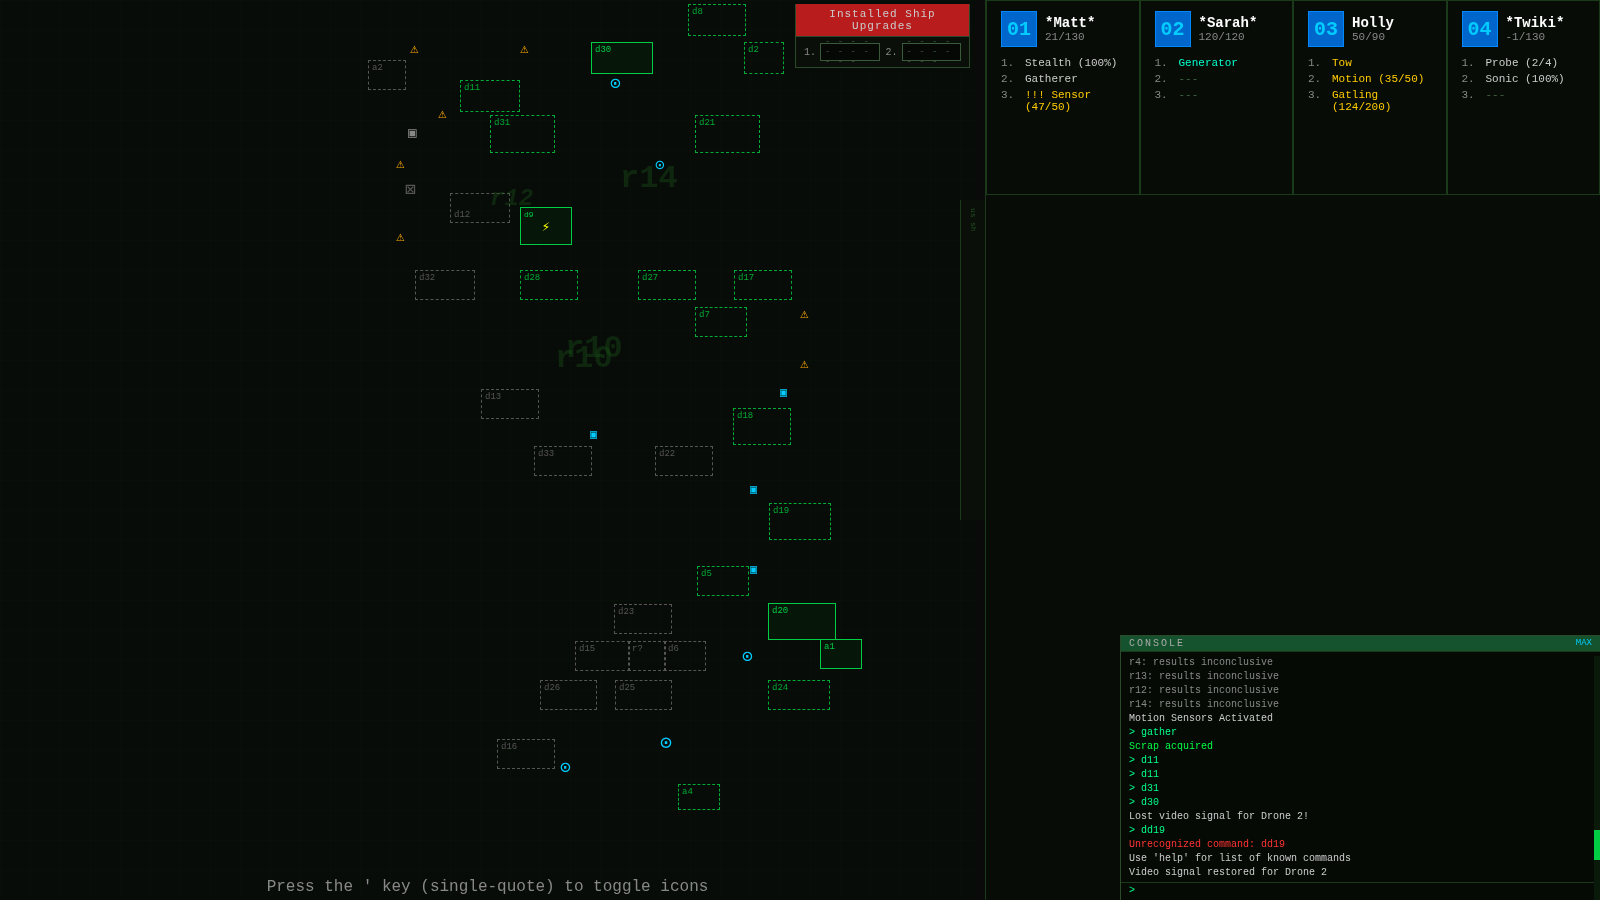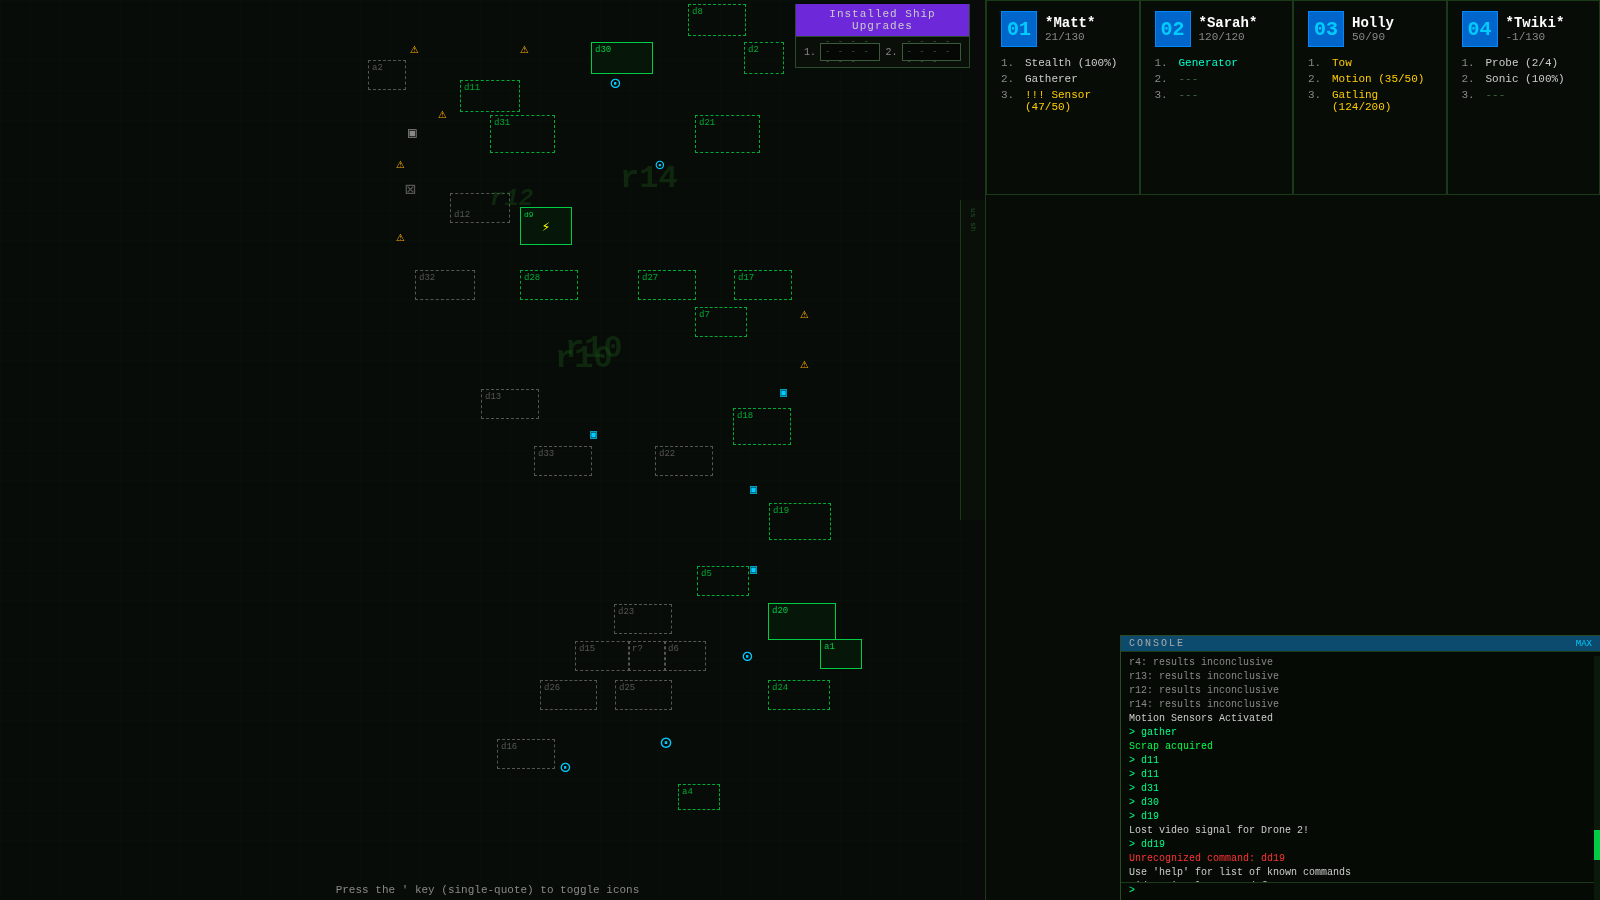--- a/index.html
+++ b/index.html
@@ -36,21 +36,21 @@
     #upgrades-panel {
       position: absolute;
       top: 0; left: 785px;
       width: 295px;
       background: #0a0f0a;
       border: 1px solid #2a4a2a;
       border-top: none;
     }
 
     .upgrades-title {
-      background: #6d28d9;
+      background: #b91c1c;
       color: #cccccc;
       text-align: center;
       font-size: 11px;
       padding: 4px 8px;
       letter-spacing: 1px;
       border-bottom: 1px solid #2a4a2a;
     }
 
     .upgrades-slots {
       display: flex;
@@ -191,24 +191,24 @@
       bottom: 0; right: 0;
       width: 480px;
       background: #050a05;
       border: 1px solid #2a4a2a;
       border-right: none;
       border-bottom: none;
     }
 
     .console-header {
       display: flex;
-      align-items: flex-end;
+      align-items: flex-start;
       justify-content: space-between;
       padding: 2px 8px;
-      background: #0c4a6e;
+      background: #14532d;
       border-bottom: 1px solid #1a3a1a;
     }
 
     .console-title {
       color: #aaaaaa;
       font-size: 10px;
       letter-spacing: 2px;
     }
 
     .console-max {
@@ -272,21 +272,21 @@
       bottom: 40px;
     }
 
     
     #bottom-bar {
       position: absolute;
       bottom: 0; left: 0;
       width: 975px;
       text-align: center;
       padding: 4px;
-      font-size: 11px;
+      font-size: 16px;
       color: #888888;
     }
 
     
     #side-edge {
       position: absolute;
       right: 615px;
       top: 200px;
       width: 25px;
       background: #0a0f0a;
@@ -645,21 +645,20 @@
       <div class="c-gray">r13: results inconclusive</div>
       <div class="c-gray">r12: results inconclusive</div>
       <div class="c-gray">r14: results inconclusive</div>
       <div class="c-white">Motion Sensors Activated</div>
       <div class="c-prompt">&gt; gather</div>
       <div class="c-green">Scrap acquired</div>
       <div class="c-prompt">&gt; d11</div>
       <div class="c-prompt">&gt; d11</div>
       <div class="c-prompt">&gt; d31</div>
       <div class="c-prompt">&gt; d30</div>
-      <div class="c-prompt">&gt; d19</div>
       <div class="c-white">Lost video signal for Drone 2!</div>
       <div class="c-prompt">&gt; dd19</div>
       <div class="c-red">Unrecognized command: dd19</div>
       <div class="c-white">Use 'help' for list of known commands</div>
       <div class="c-white">Video signal restored for Drone 2</div>
     </div>
   <div class="console-input-line">
     <span class="console-prompt">&gt;</span>
     <input class="console-input" type="text" style="">
   </div>

